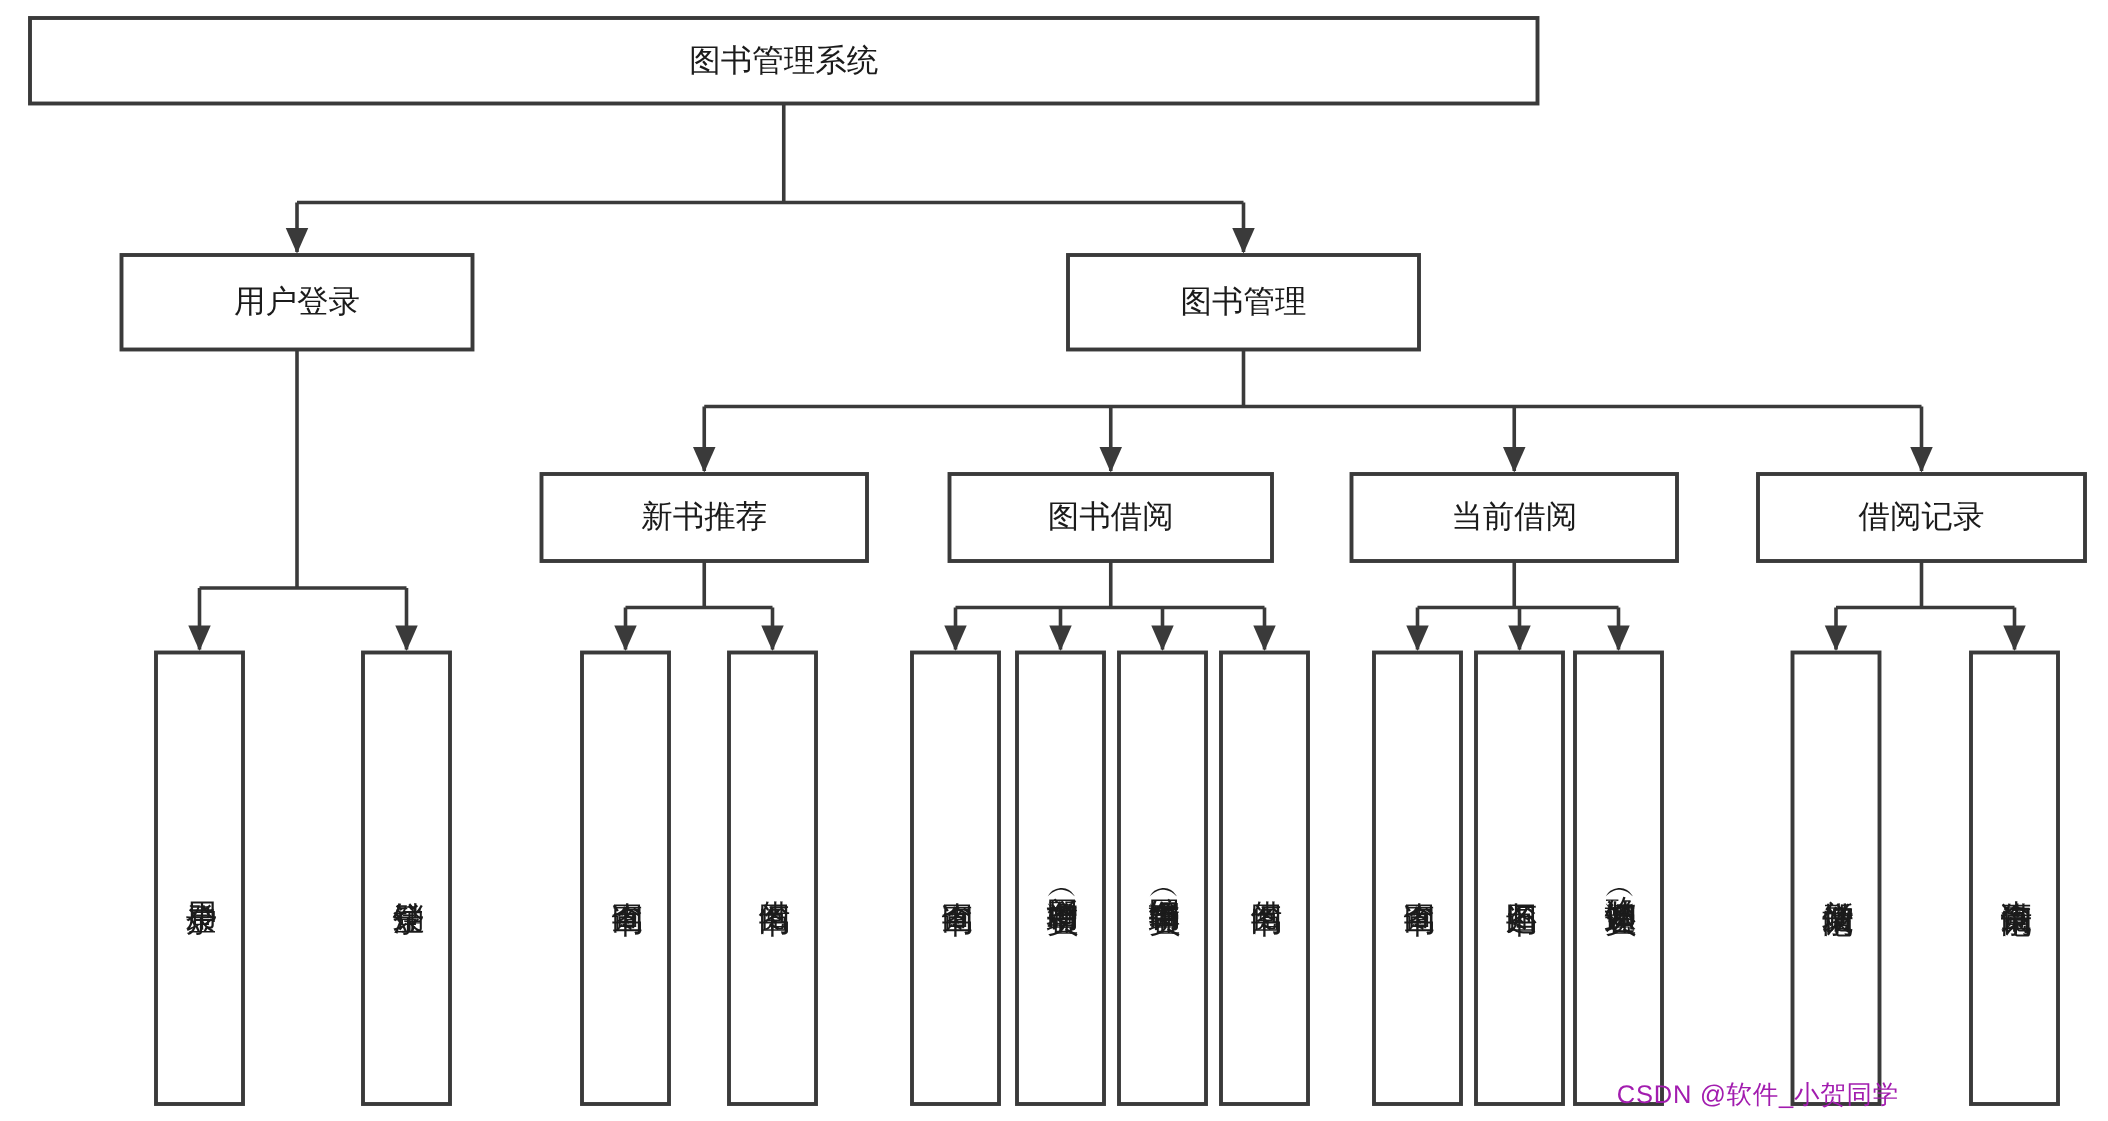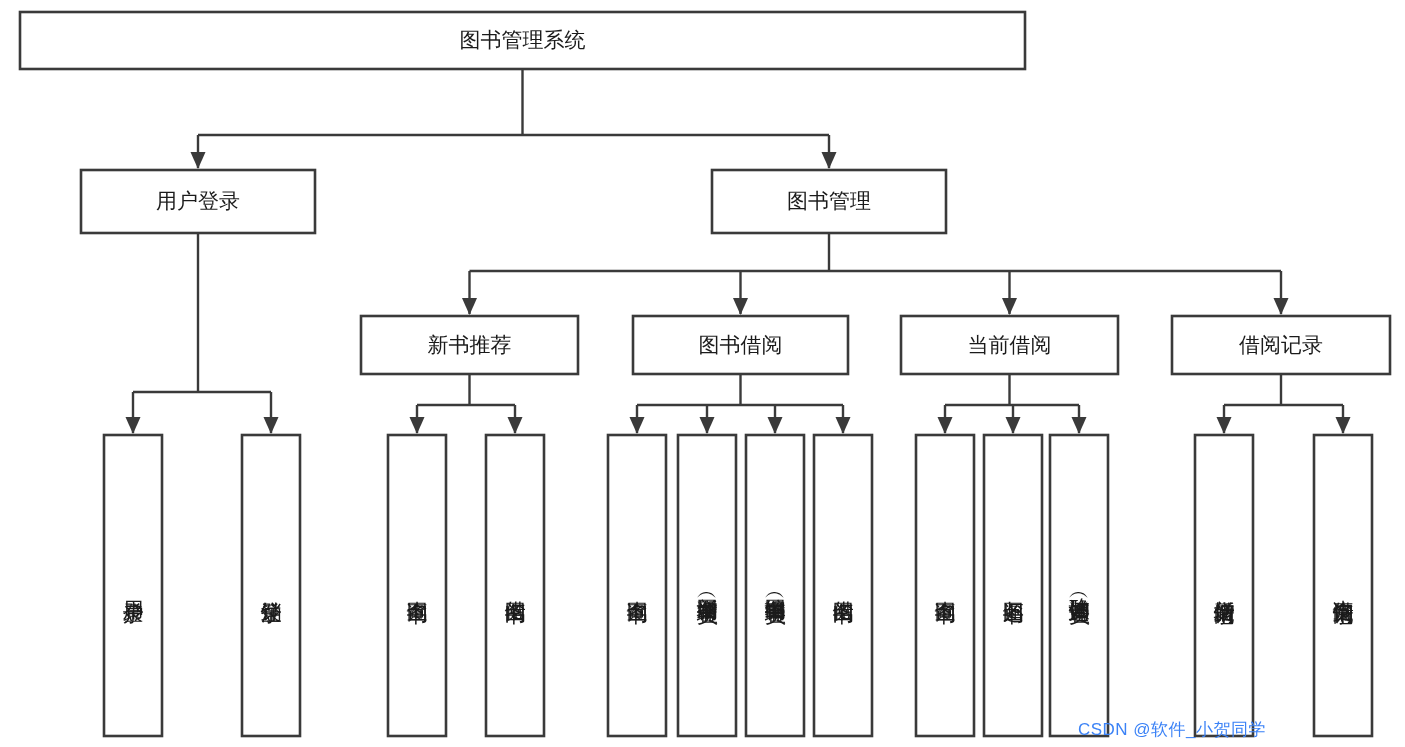--- a/index.html
+++ b/index.html
@@ -67,21 +67,21 @@
     letter-spacing: 1px;
     pointer-events: none;
     white-space: nowrap;
   }
   .watermark {
     position: absolute;
     right: 12px;
     bottom: 6px;
     font-family: "Liberation Sans", "DejaVu Sans", sans-serif;
     font-size: 17px;
-    color: #3b82f6;
+    color: #a21caf;
     letter-spacing: 0.5px;
     user-select: none;
   }
 </style>
 </head>
 <body>
 
 <div id="diagram-root">
 
   <svg class="diagram-canvas" viewBox="0 0 1405 747">

